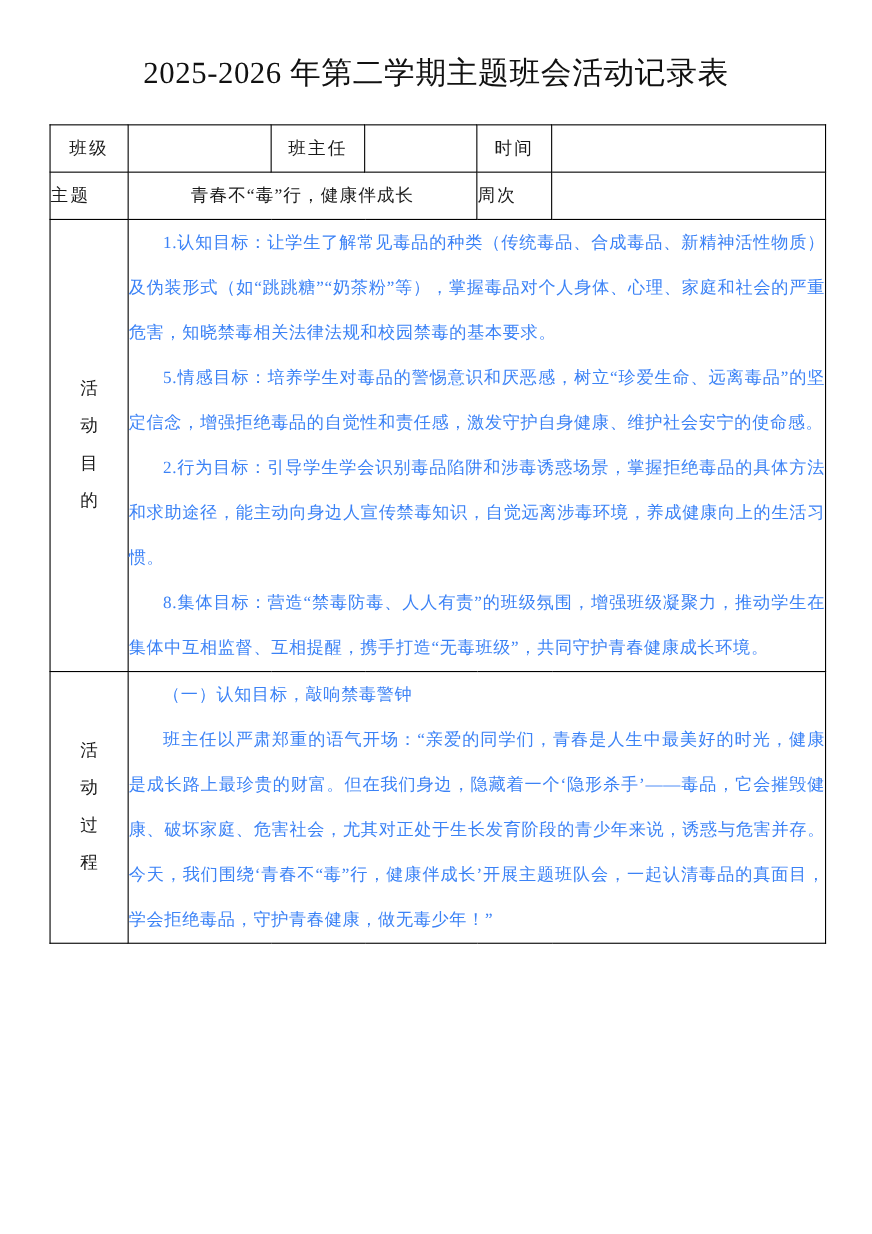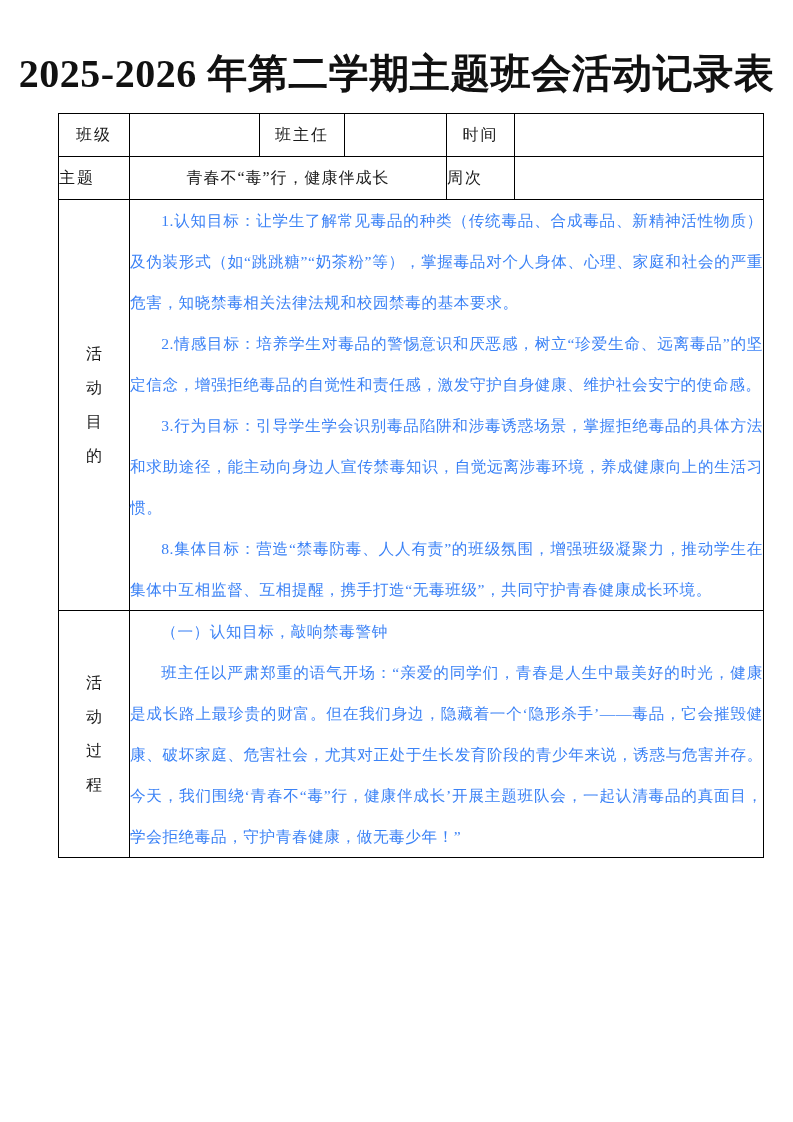--- a/index.html
+++ b/index.html
@@ -22,31 +22,31 @@
     box-sizing: border-box;
     padding: 0;
   }
   .doc-title {
     position: absolute;
     top: 52px;
     left: 0;
     width: 793px;
     text-align: center;
     font-family: "Liberation Serif", "DejaVu Serif", serif;
-    font-size: 40px;
-    font-weight: 700;
+    font-size: 28px;
+    font-weight: 400;
     letter-spacing: 0.5px;
     color: #111111;
     line-height: 1.1;
     white-space: nowrap;
   }
   table.main-table {
     position: absolute;
     top: 113px;
-    left: 58px;
+    left: 45px;
     width: 705px;
     border-collapse: collapse;
     table-layout: fixed;
   }
   table.main-table td {
     border: 1.1px solid #000000;
     padding: 0;
     vertical-align: middle;
     font-family: "Liberation Serif", "DejaVu Serif", serif;
     color: #1a1a1a;
@@ -145,22 +145,22 @@
         <td class="side-label">
           <div class="vstack">
             <span>活</span>
             <span>动</span>
             <span>目</span>
             <span>的</span>
           </div>
         </td>
         <td class="content-cell" colspan="5">
           <p>1.认知目标：让学生了解常见毒品的种类（传统毒品、合成毒品、新精神活性物质）及伪装形式（如“跳跳糖”“奶茶粉”等），掌握毒品对个人身体、心理、家庭和社会的严重危害，知晓禁毒相关法律法规和校园禁毒的基本要求。</p>
-          <p>2.情感目标：培养学生对毒品的警惕意识和厌恶感，树立“珍爱生命、远离毒品”的坚定信念，增强拒绝毒品的自觉性和责任感，激发守护自身健康、维护社会安宁的使命感。</p>
-          <p>3.行为目标：引导学生学会识别毒品陷阱和涉毒诱惑场景，掌握拒绝毒品的具体方法和求助途径，能主动向身边人宣传禁毒知识，自觉远离涉毒环境，养成健康向上的生活习惯。</p>
+          <p>5.情感目标：培养学生对毒品的警惕意识和厌恶感，树立“珍爱生命、远离毒品”的坚定信念，增强拒绝毒品的自觉性和责任感，激发守护自身健康、维护社会安宁的使命感。</p>
+          <p>2.行为目标：引导学生学会识别毒品陷阱和涉毒诱惑场景，掌握拒绝毒品的具体方法和求助途径，能主动向身边人宣传禁毒知识，自觉远离涉毒环境，养成健康向上的生活习惯。</p>
           <p>8.集体目标：营造“禁毒防毒、人人有责”的班级氛围，增强班级凝聚力，推动学生在集体中互相监督、互相提醒，携手打造“无毒班级”，共同守护青春健康成长环境。</p>
         </td>
       </tr>
 
       <tr>
         <td class="side-label">
           <div class="vstack">
             <span>活</span>
             <span>动</span>
             <span>过</span>

